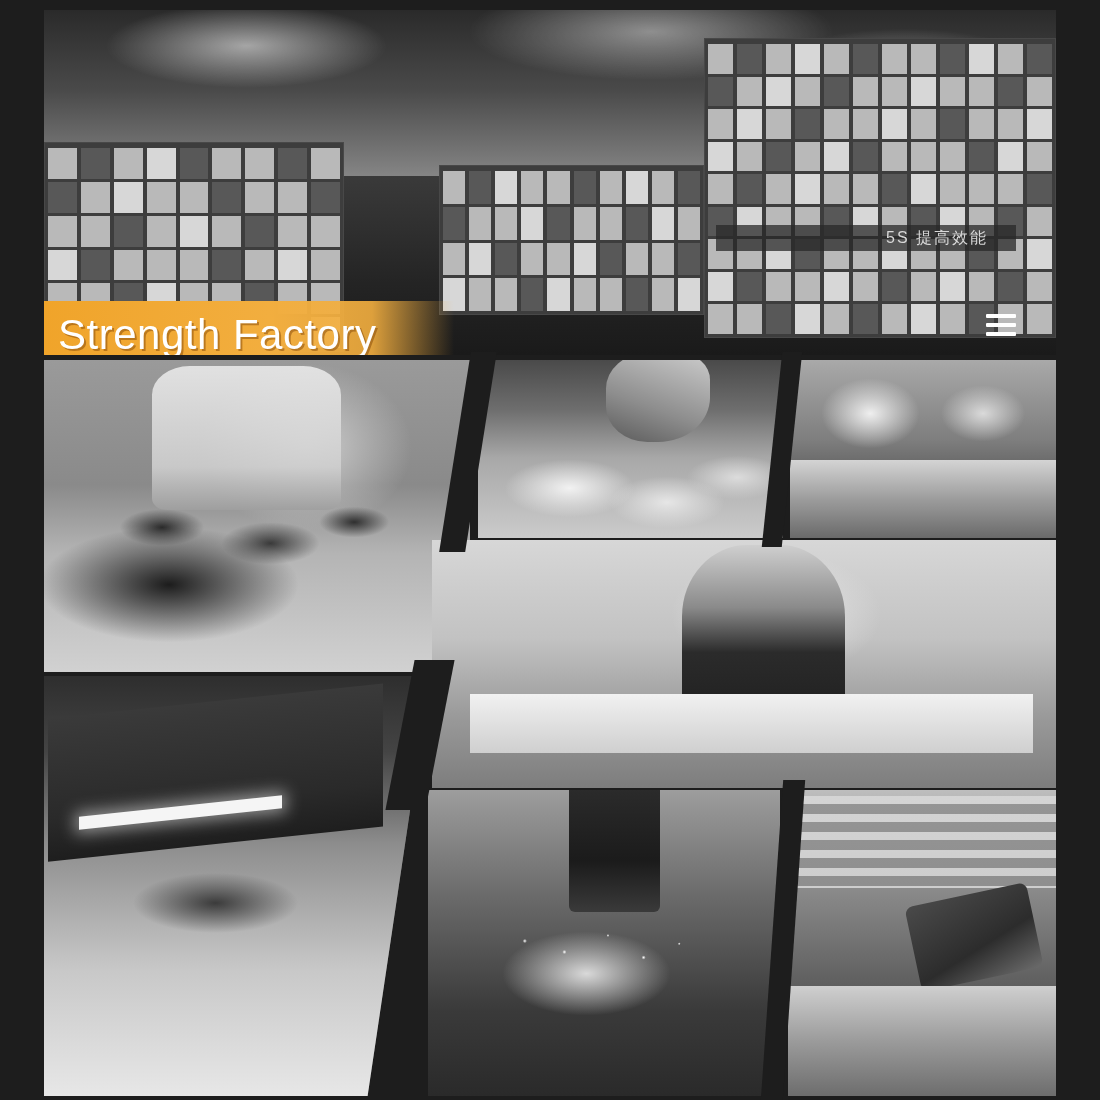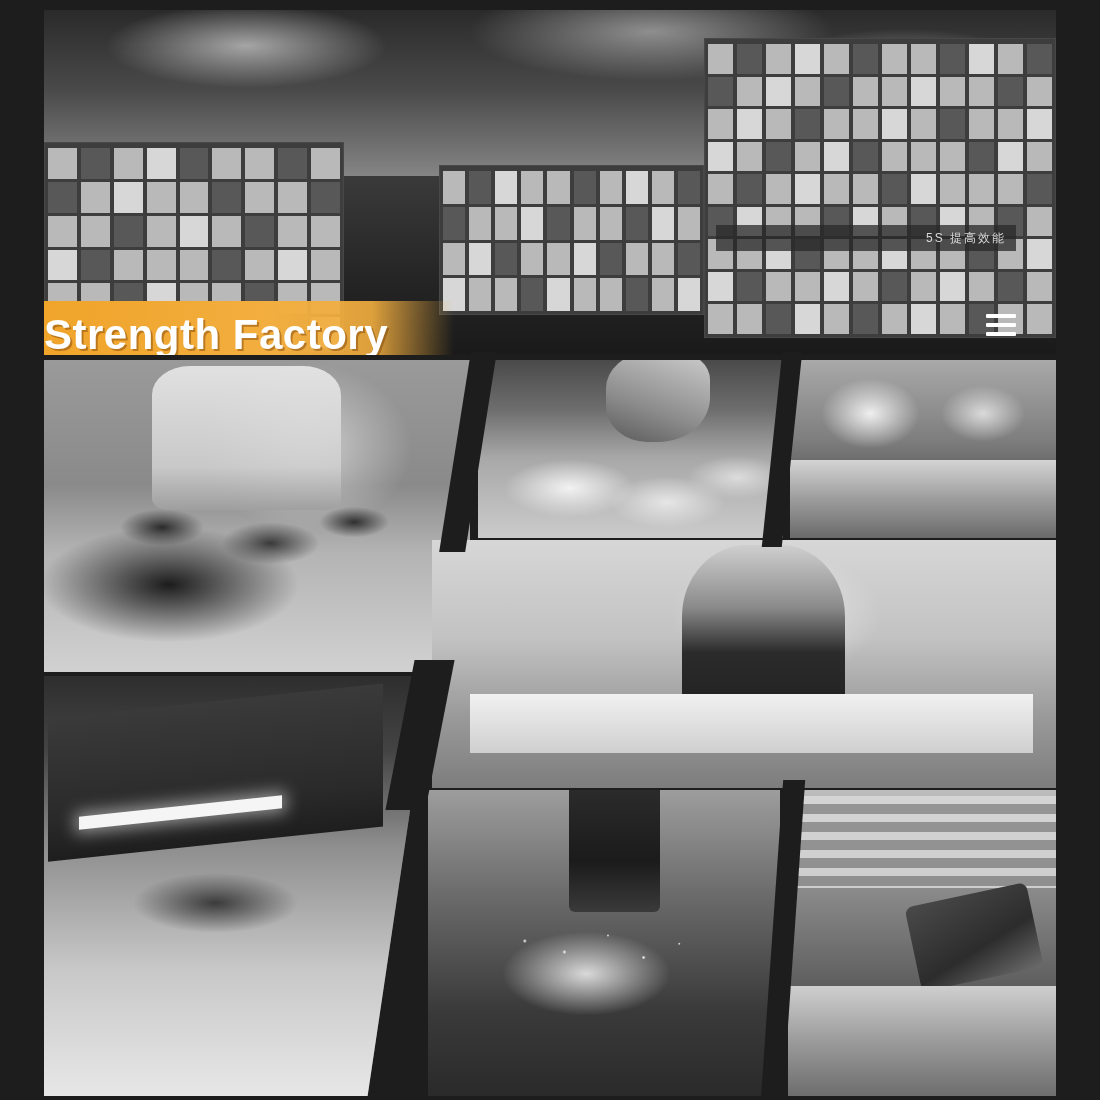--- a/index.html
+++ b/index.html
@@ -38,23 +38,24 @@
   .ribbon {
     position: absolute;
     left: 0;
     display: flex;
     align-items: center;
     background: linear-gradient(90deg, #f0a42a 0%, #f2ae3f 42%, rgba(242,174,63,0.95) 66%, rgba(245,196,120,0.25) 92%, rgba(245,196,120,0) 100%);
     padding: 6px 0 8px 0;
   }
   .ribbon span {
     color: #ffffff;
-    font-weight: bold;
+    font-weight: normal;
     letter-spacing: 0.5px;
     text-shadow: 0 1px 2px rgba(0,0,0,0.35);
+    padding-left: 14px;
     font-size: 31px;
     white-space: nowrap;
   }
 
   
   #hero {
     left: 44px;
     top: 10px;
     width: 1012px;
     height: 345px;
@@ -91,26 +92,26 @@
   .win.bright { background: #f2f2f2; }
 
   #hero .banner-text {
     position: absolute;
     right: 40px;
     top: 215px;
     width: 300px;
     height: 26px;
     background: rgba(40,40,40,0.75);
     color: #d8d8d8;
-    font-size: 12px;
+    font-size: 16px;
     letter-spacing: 2px;
     display: flex;
     align-items: center;
     justify-content: flex-end;
-    padding-right: 10px;
+    padding-right: 28px;
     box-sizing: border-box;
     overflow: hidden;
     white-space: nowrap;
   }
 
   #hero-ribbon {
     top: 291px;
     width: 410px;
     height: 56px;
     background: linear-gradient(90deg, #f0a42a 0%, #f2ae3f 55%, rgba(242,174,63,0.9) 80%, rgba(245,196,120,0) 100%);

